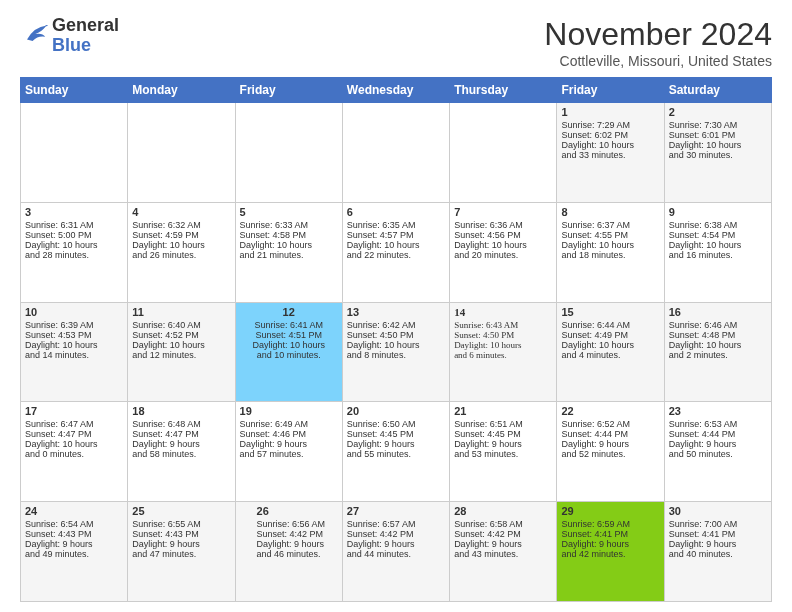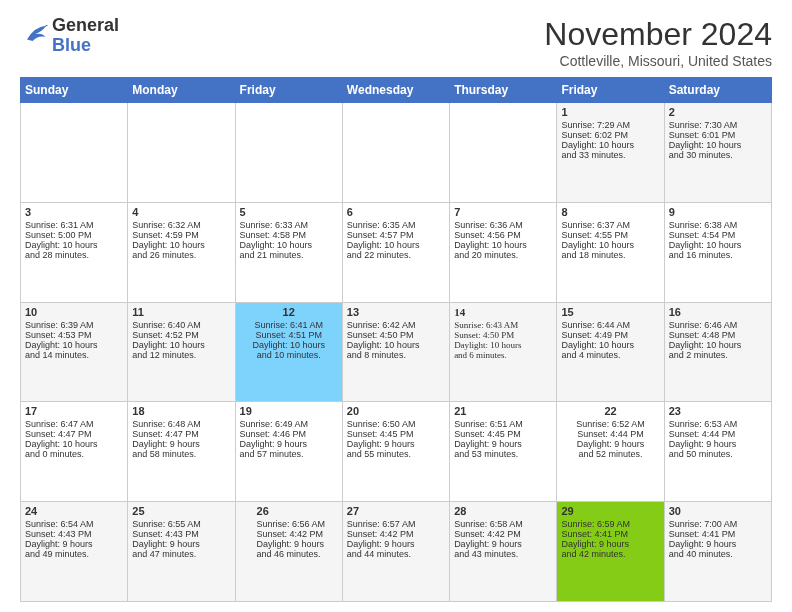--- a/index.html
+++ b/index.html
@@ -279,21 +279,21 @@
             <div>Daylight: 9 hours</div>
             <div>and 55 minutes.</div>
           </td>
           <td style="background: rgb(255, 255, 255);">
             <span class="day-num">21</span>
             <div>Sunrise: 6:51 AM</div>
             <div>Sunset: 4:45 PM</div>
             <div>Daylight: 9 hours</div>
             <div>and 53 minutes.</div>
           </td>
-          <td style="background: rgb(255, 255, 255); text-align: center;">
+          <td style="background: rgb(255, 255, 255);">
             <span class="day-num">22</span>
             <div>Sunrise: 6:52 AM</div>
             <div>Sunset: 4:44 PM</div>
             <div>Daylight: 9 hours</div>
             <div>and 52 minutes.</div>
           </td>
           <td style="background: rgb(255, 255, 255);">
             <span class="day-num">23</span>
             <div>Sunrise: 6:53 AM</div>
             <div>Sunset: 4:44 PM</div>

